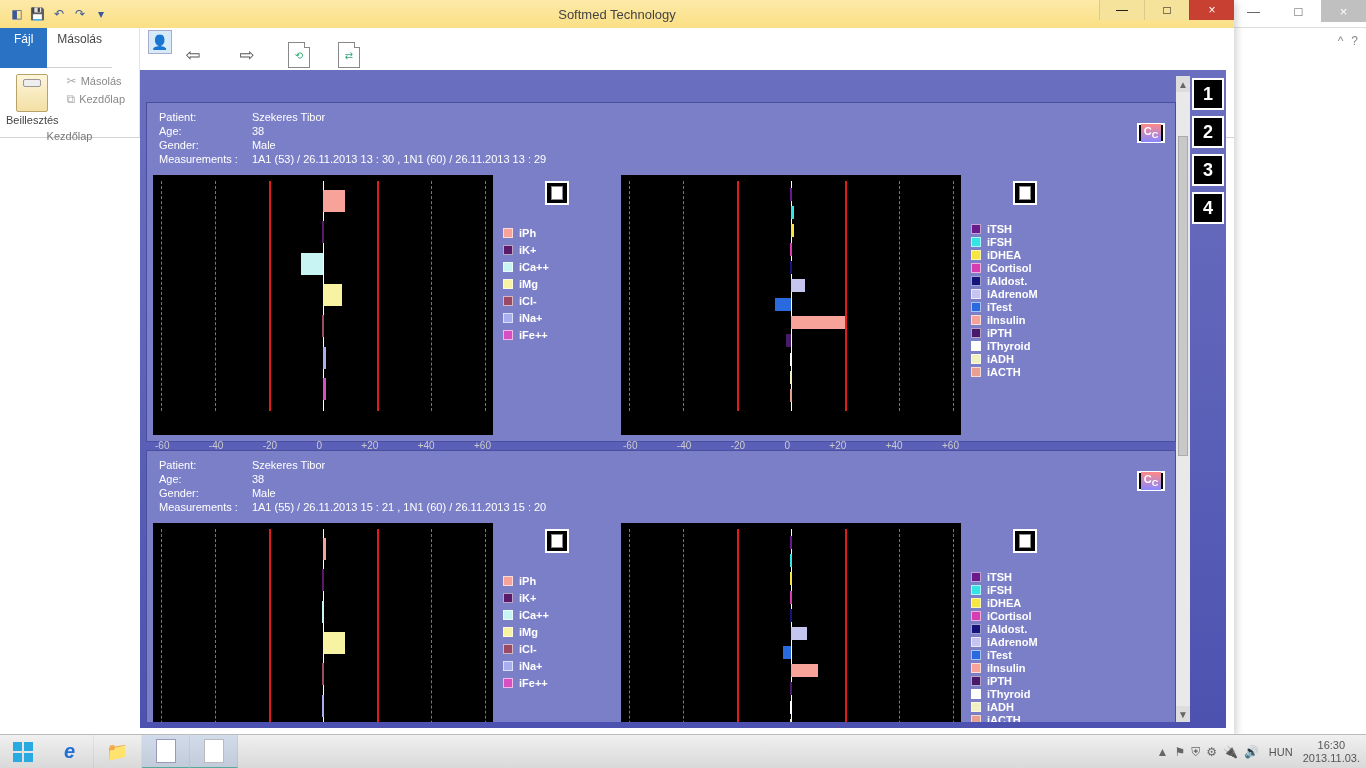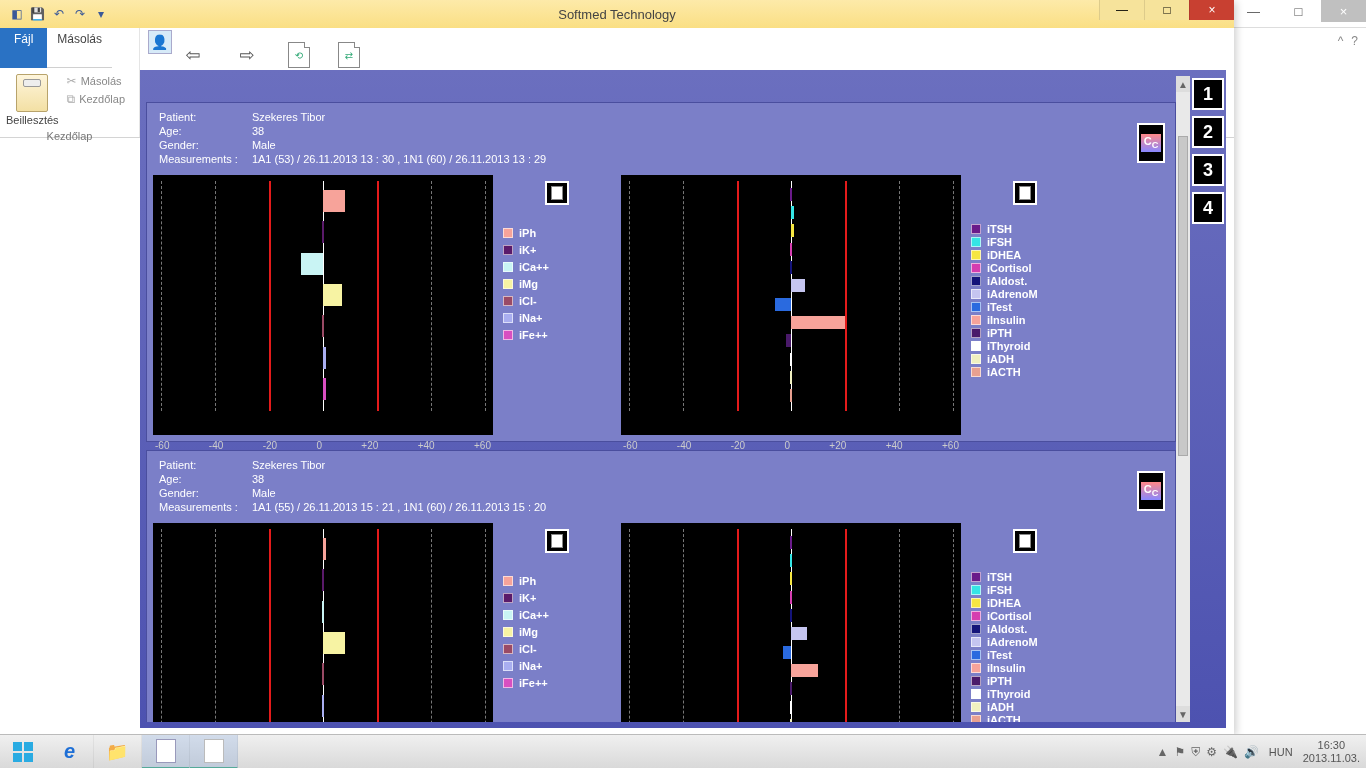--- a/index.html
+++ b/index.html
@@ -56,21 +56,21 @@
   .scrollbar .up,.scrollbar .dn{height:16px;background:#ddd;display:flex;align-items:center;justify-content:center;font-size:10px;color:#666;}
   .scrollbar .dn{position:absolute;bottom:0;left:0;right:0;}
   .scrollbar .thumb{position:absolute;left:2px;right:2px;top:60px;height:320px;background:#c8c8c8;border:1px solid #aaa;}
 
   .side-nums { position:absolute; right:2px; top:8px; display:flex; flex-direction:column; gap:6px;}
   .num-btn { width:32px;height:32px;background:#000;color:#fff;border:2px solid #fff;display:flex;align-items:center;justify-content:center;font-size:18px;font-weight:bold;}
 
   .record { background:#7b7fc8; margin-bottom:8px; border:1px solid #4a4e9e;}
   .rec-head { padding:6px 10px 8px 10px; color:#fff; font-size:11px; position:relative;}
   .rec-head table td{padding-right:12px; font-size:11px;}
-  .rec-head .cc-icon{position:absolute; right:10px; top:20px; width:28px;height:40px;background:#000;border:2px solid #fff;display:flex;align-items:center;justify-content:center;}
+  .rec-head .cc-icon{position:absolute; right:10px; top:20px; width:28px;height:20px;background:#000;border:2px solid #fff;display:flex;align-items:center;justify-content:center;}
   .cc-icon span{font-size:11px;background:linear-gradient(#f88,#88f);padding:1px 3px;font-weight:bold;}
 
   .rec-body { display:flex; gap:4px; padding:0 6px 6px 6px;}
   .chart-wrap { display:flex; gap:4px;}
   .chart { background:#000; position:relative;}
   .chart.w1 { width:340px; height:260px;}
   .chart.w2 { width:340px; height:260px;}
   .axis-labels { position:absolute; bottom:-16px; left:0; right:0; display:flex; justify-content:space-between; font-size:10px; color:#ccc; padding:0 2px;}
   .legend { width:120px; background:#7b7fc8; padding:8px 6px; position:relative;}
   .legend-icon { width:24px;height:24px;background:#000;border:2px solid #fff;position:absolute;top:6px;left:50%;transform:translateX(-50%);display:flex;align-items:center;justify-content:center;}

